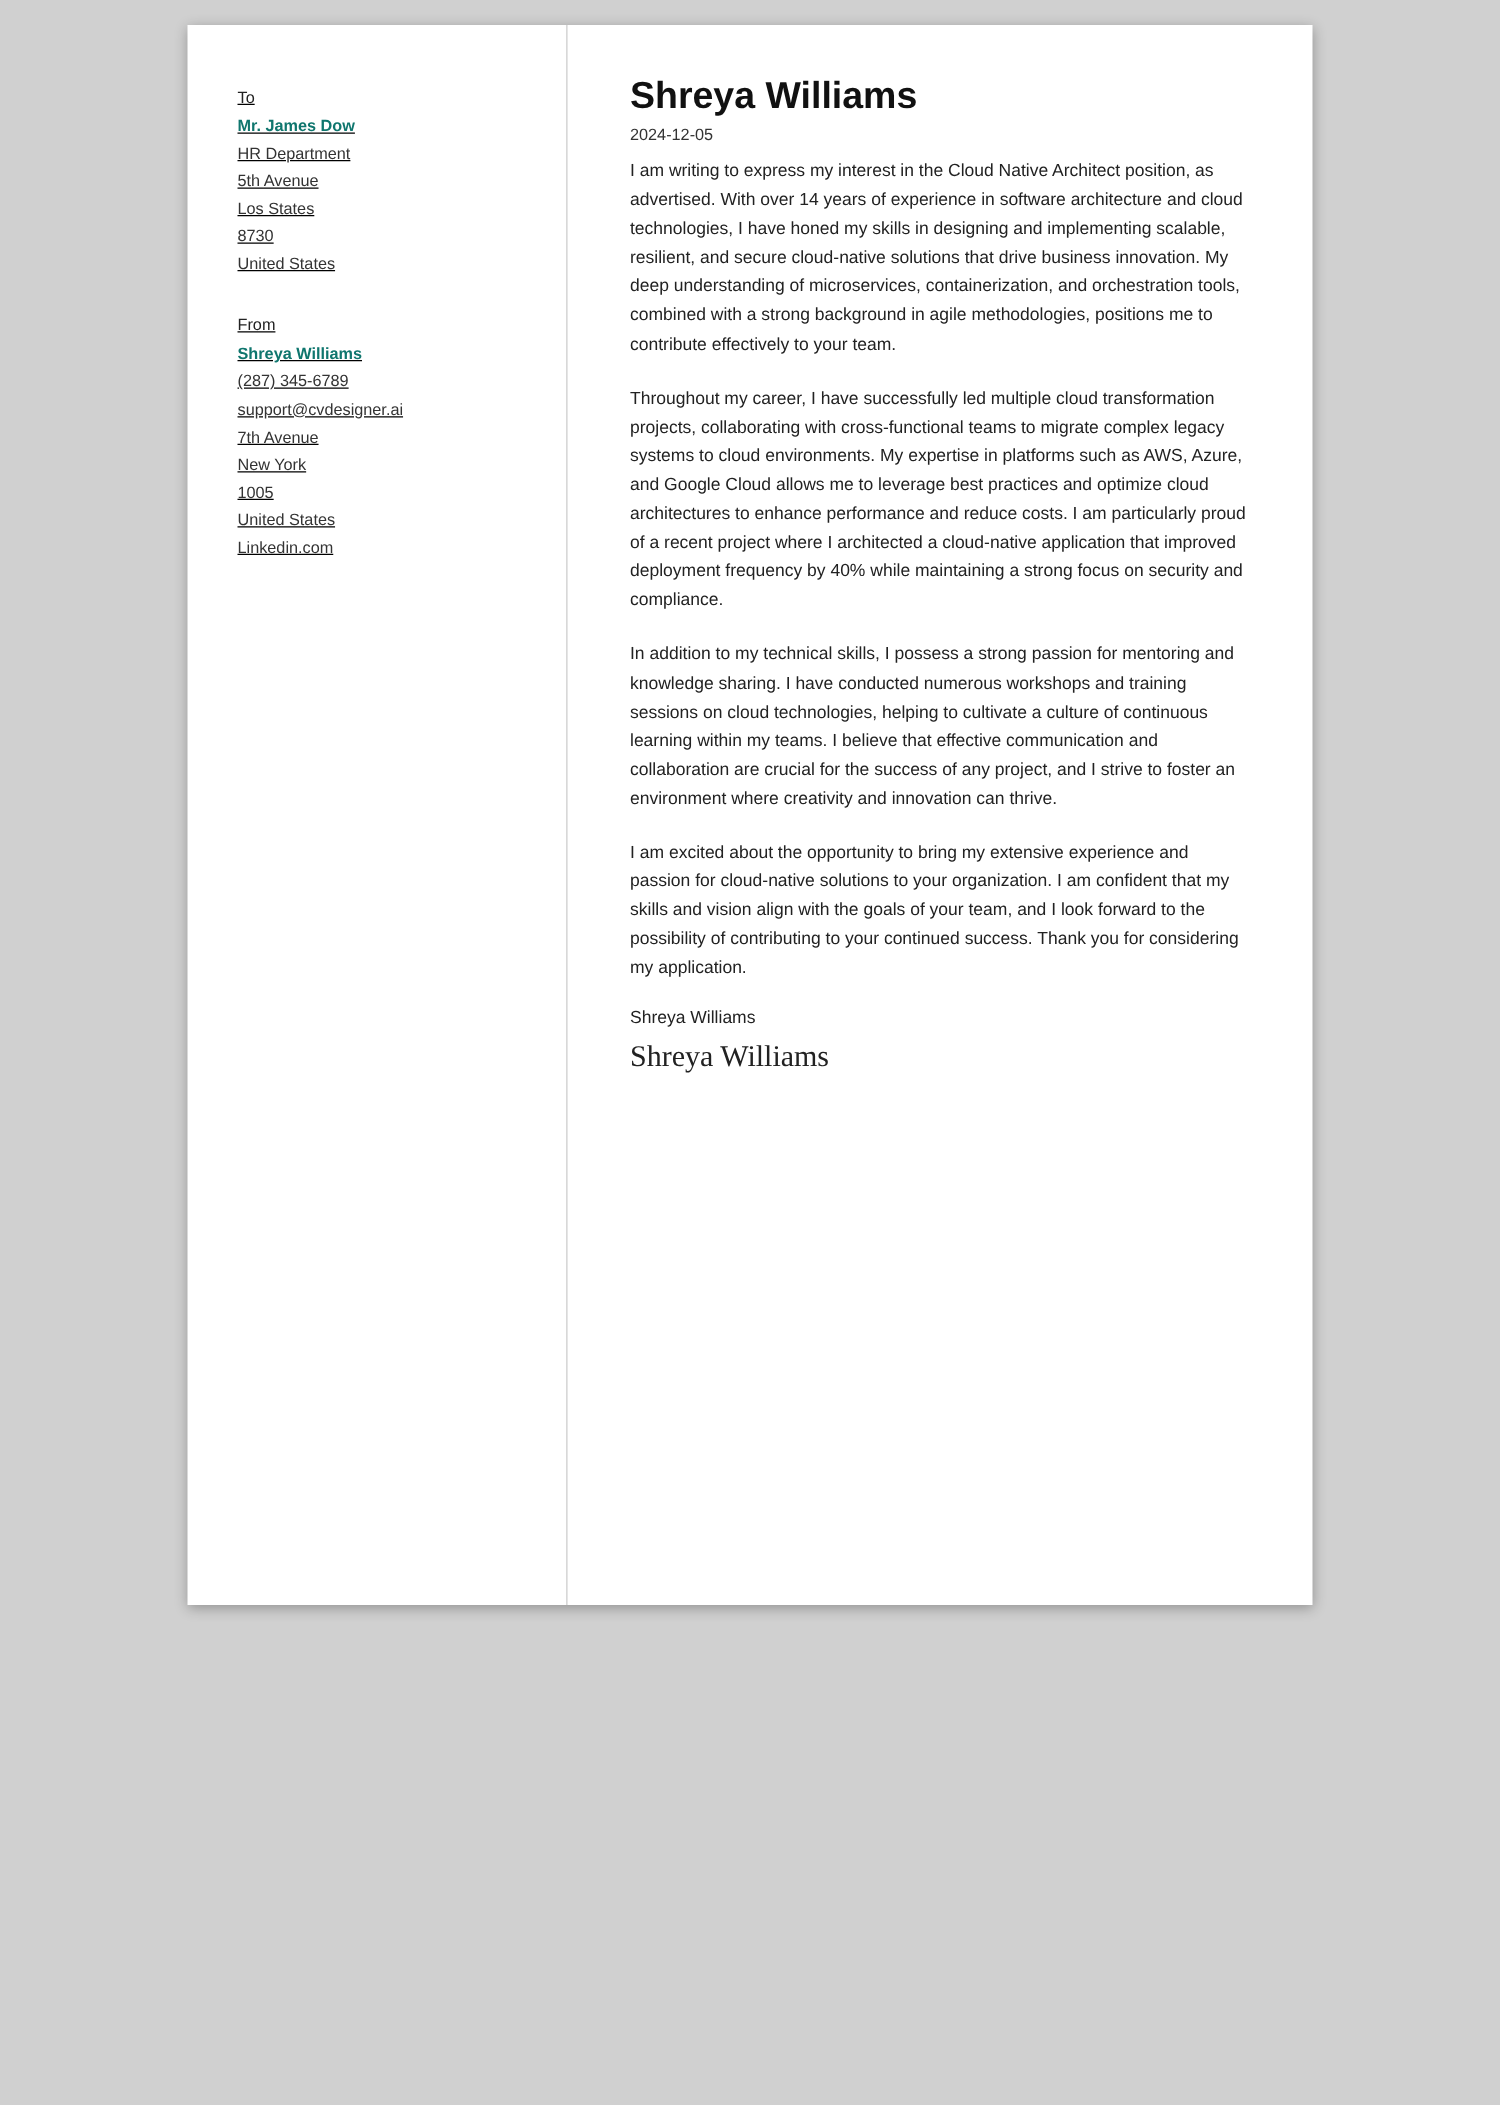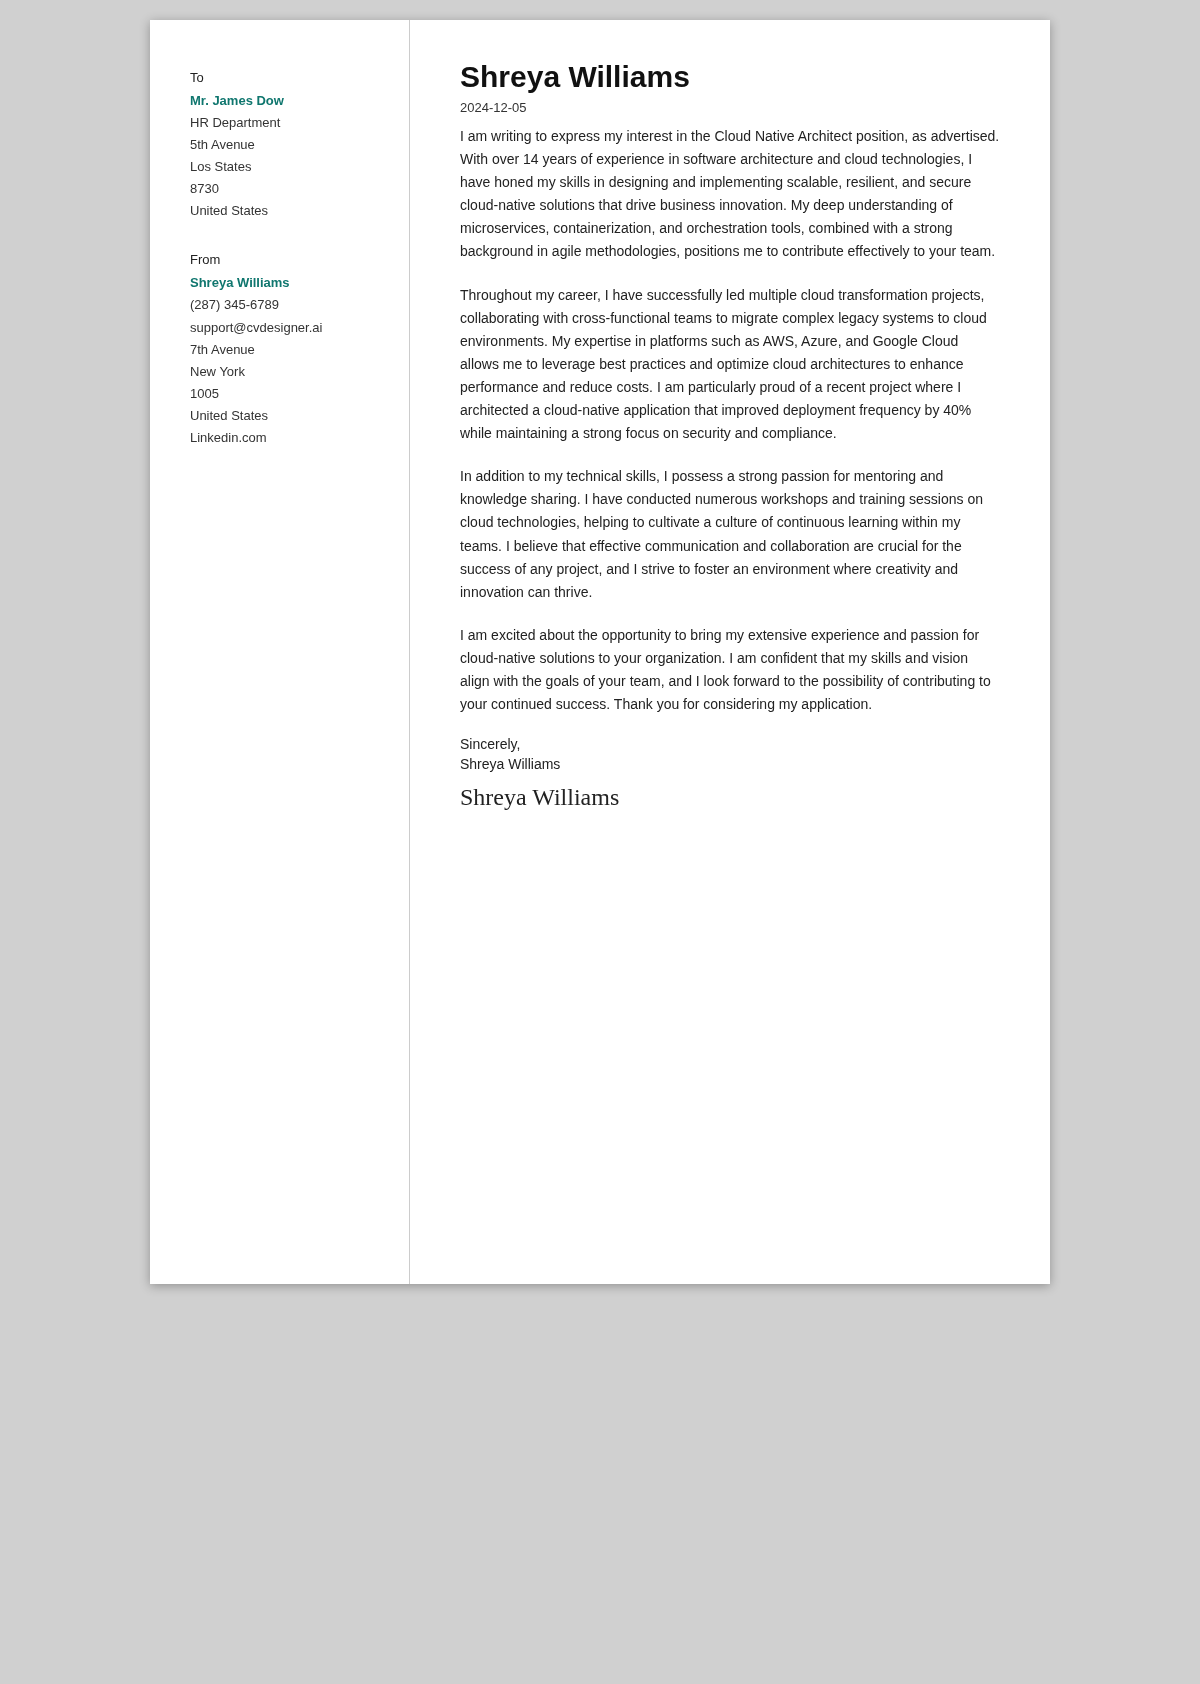--- a/index.html
+++ b/index.html
@@ -20,25 +20,26 @@
     .page {
       width: 900px;
       min-height: 1264px;
       background: #ffffff;
       display: flex;
       flex-direction: row;
       box-shadow: 0 2px 10px rgba(0,0,0,0.3);
     }
 
     .sidebar {
-      width: 260px;
+      width: 304px;
       min-height: 100%;
       padding: 50px 30px 40px 40px;
       border-right: 1px solid #cccccc;
       flex-shrink: 0;
+      text-decoration: underline;
     }
 
     .sidebar-section {
       margin-bottom: 30px;
     }
 
     .sidebar-label {
       font-size: 13px;
       font-weight: normal;
       color: #222;
@@ -158,17 +159,16 @@
   <div class="main-content">
     <div class="applicant-name">Shreya Williams</div>
     <div class="letter-date">2024-12-05</div>
 
 
     <p class="letter-paragraph">I am writing to express my interest in the Cloud Native Architect position, as advertised. With over 14 years of experience in software architecture and cloud technologies, I have honed my skills in designing and implementing scalable, resilient, and secure cloud-native solutions that drive business innovation. My deep understanding of microservices, containerization, and orchestration tools, combined with a strong background in agile methodologies, positions me to contribute effectively to your team.</p>
     <p class="letter-paragraph">Throughout my career, I have successfully led multiple cloud transformation projects, collaborating with cross-functional teams to migrate complex legacy systems to cloud environments. My expertise in platforms such as AWS, Azure, and Google Cloud allows me to leverage best practices and optimize cloud architectures to enhance performance and reduce costs. I am particularly proud of a recent project where I architected a cloud-native application that improved deployment frequency by 40% while maintaining a strong focus on security and compliance.</p>
     <p class="letter-paragraph">In addition to my technical skills, I possess a strong passion for mentoring and knowledge sharing. I have conducted numerous workshops and training sessions on cloud technologies, helping to cultivate a culture of continuous learning within my teams. I believe that effective communication and collaboration are crucial for the success of any project, and I strive to foster an environment where creativity and innovation can thrive.</p>
     <p class="letter-paragraph">I am excited about the opportunity to bring my extensive experience and passion for cloud-native solutions to your organization. I am confident that my skills and vision align with the goals of your team, and I look forward to the possibility of contributing to your continued success. Thank you for considering my application.</p>
 
-    <div class="closing">Sincerely,</div>
     <div class="closing-name">Shreya Williams</div>
     <div class="signature">Shreya Williams</div>
   </div>
 </div>
 
 </body></html>

